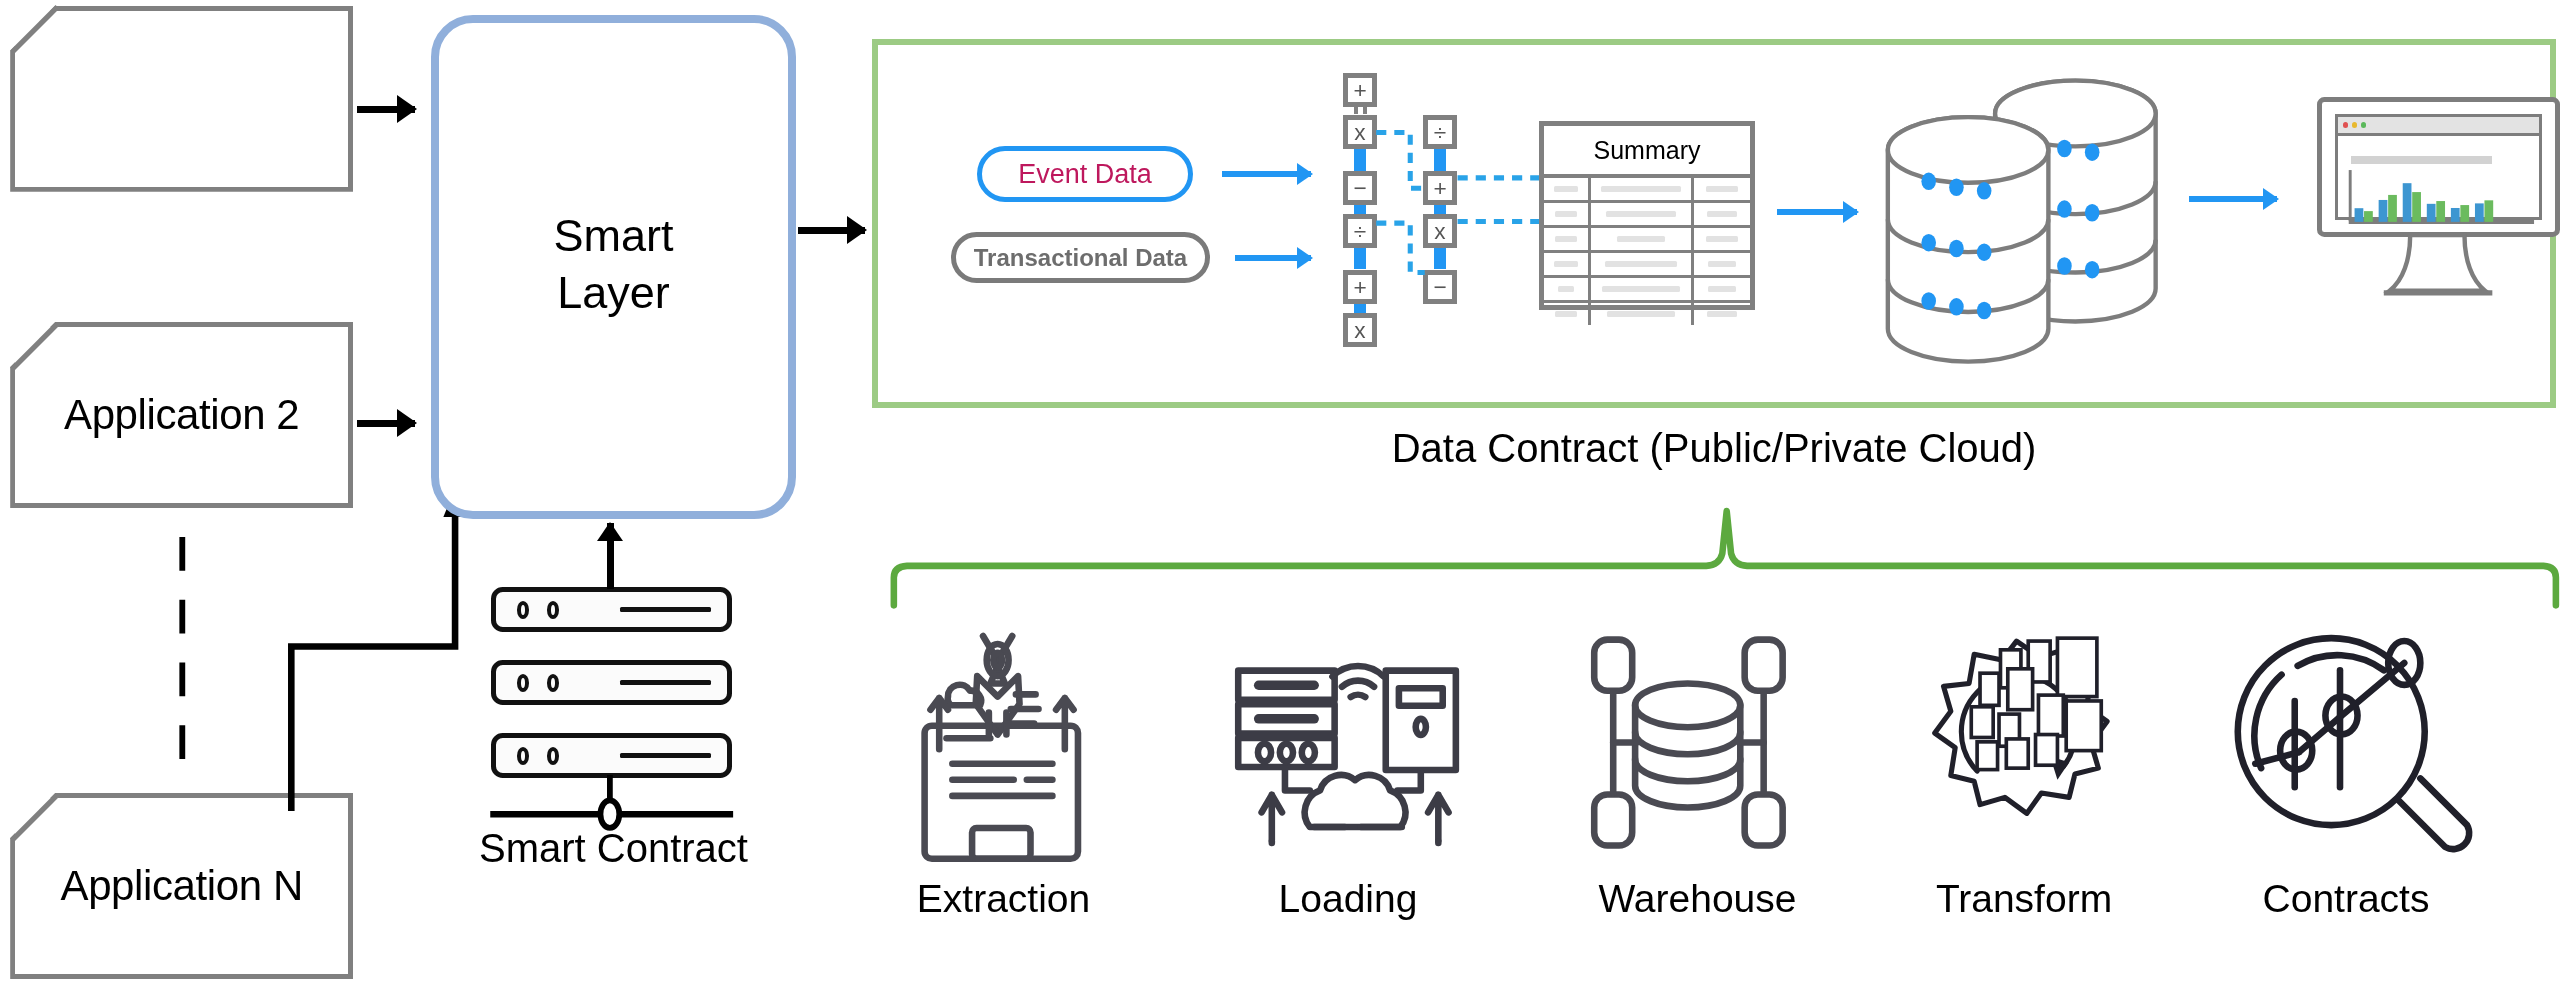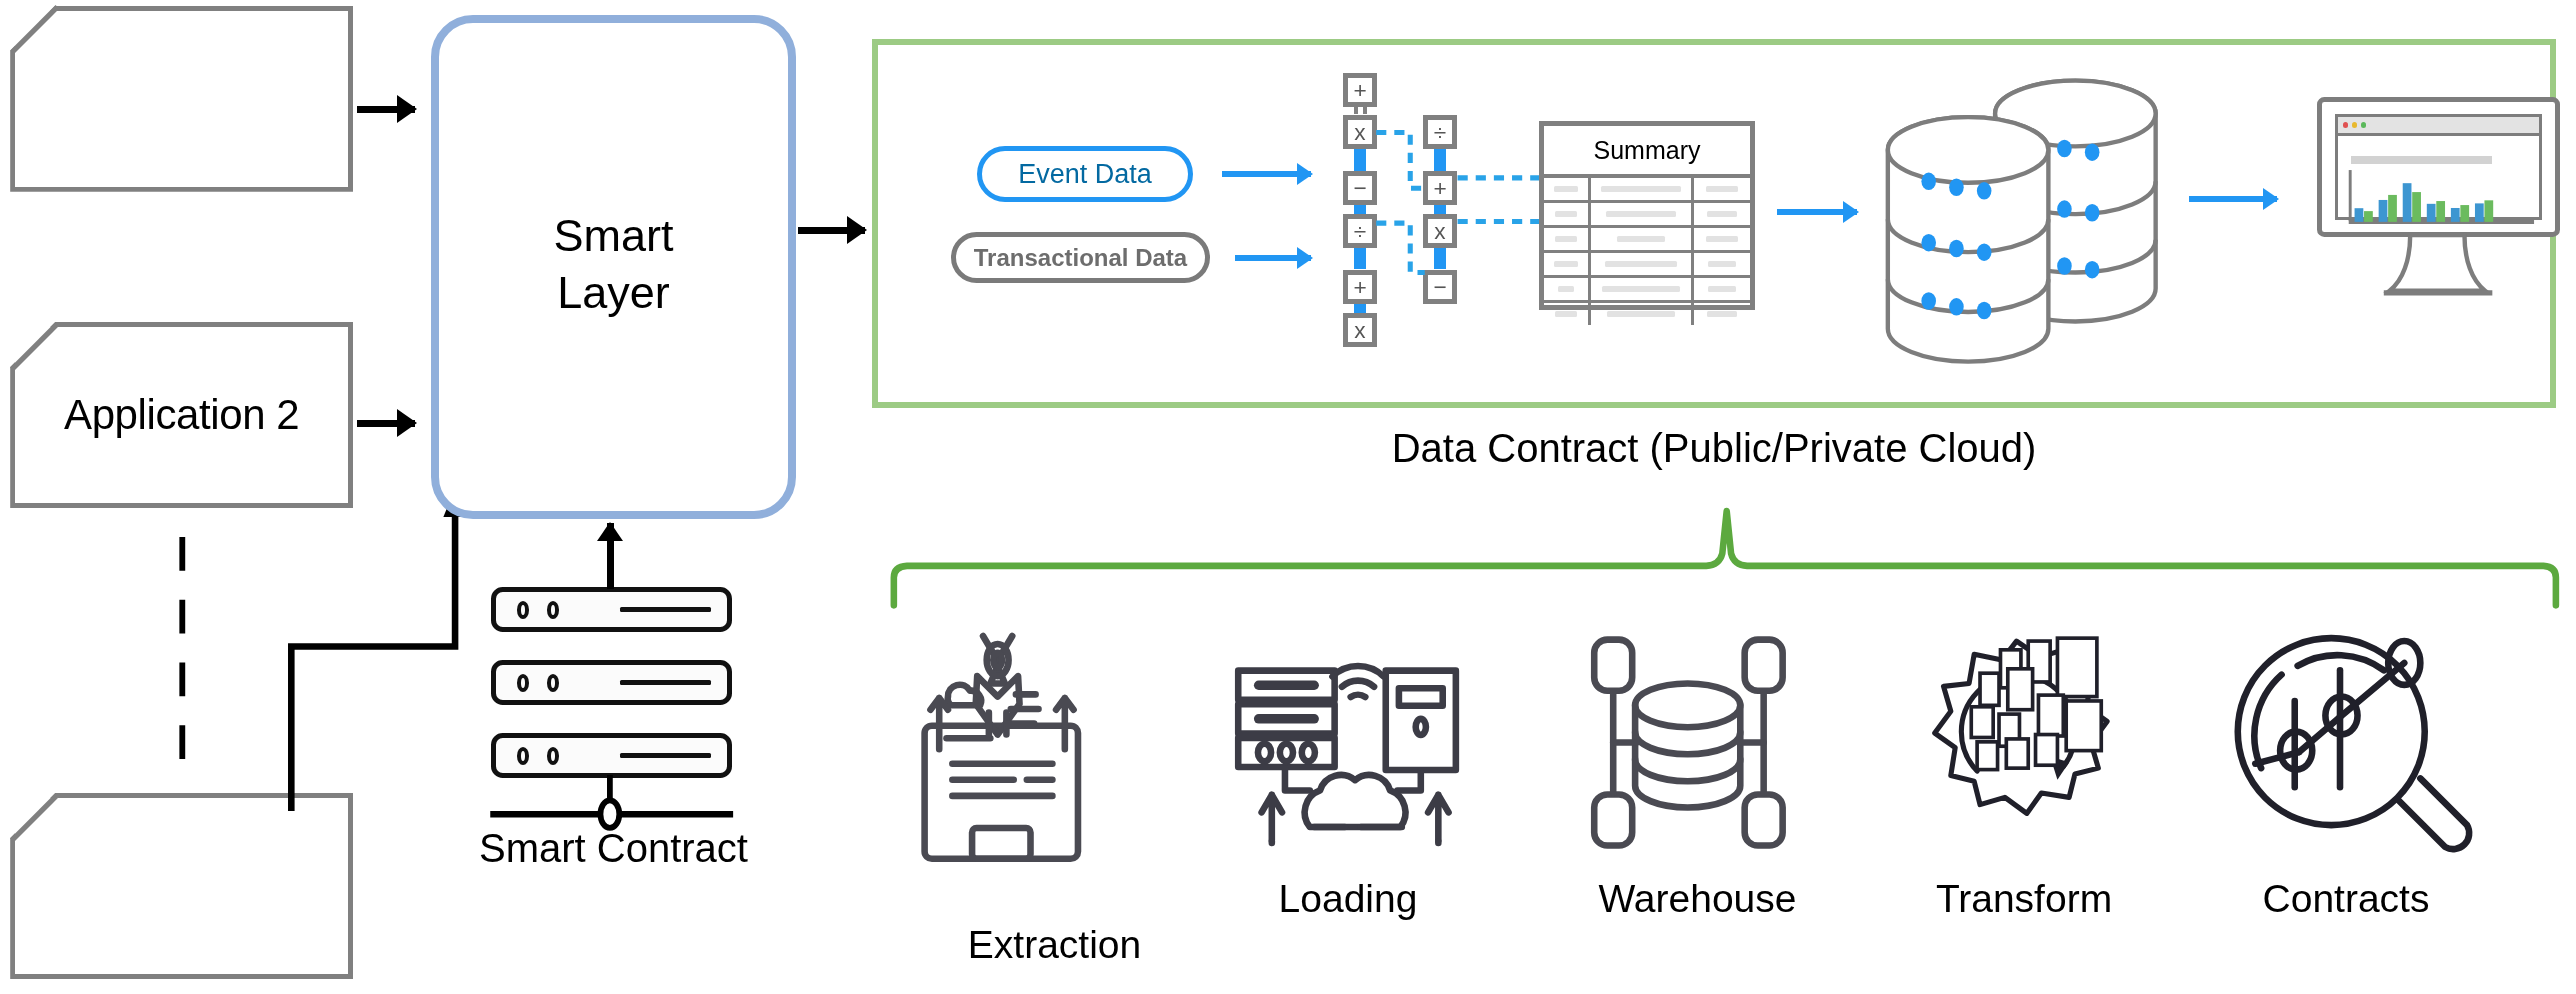--- a/index.html
+++ b/index.html
@@ -56,21 +56,21 @@
     border:6.6px solid #9ccb84;background:#fff;box-sizing:border-box;
   }
   
   .pill{
     position:absolute;box-sizing:border-box;border-radius:730px;
     background:#fff;display:flex;align-items:center;justify-content:center;
     white-space:nowrap;
   }
   #pill-event-data{
     left:977px;top:146px;width:216px;height:56px;
-    border:5.8px solid #2196f3;color:#0369a1;font-size:27px;
+    border:5.8px solid #2196f3;color:#be185d;font-size:27px;
   }
   #pill-transactional-data{
     left:951px;top:232px;width:259px;height:51px;
     border:5.1px solid #7a7a7a;color:#6d6d6d;font-size:24px;font-weight:bold;
   }
   
   .op{
     position:absolute;width:34px;height:34px;border:5.1px solid #808080;
     background:#fff;box-sizing:border-box;
     display:flex;align-items:center;justify-content:center;
@@ -138,20 +138,21 @@
     <path d="M4 66 L66 4" stroke="#808080" stroke-width="7" fill="none"></path>
   </svg>
   <div class="label">Application 2</div>
 </div>
 
 <div class="app-note" id="appN" style="left:10.2px;top:793px;">
   <div class="shape"></div>
   <svg class="abs" style="left:-1.5px;top:-1.5px;" width="66" height="66" viewBox="0 0 90 90">
     <path d="M4 66 L66 4" stroke="#808080" stroke-width="7" fill="none"></path>
   </svg>
+  <div class="label">Application N</div>
 </div>
 
 <svg class="abs" style="left:175px;top:537px;" width="14.6" height="241" viewBox="0 0 20 330">
   <line x1="10" y1="0" x2="10" y2="330" stroke="#000" stroke-width="8" stroke-dasharray="46,40"></line>
 </svg>
 
 <div class="arrow-black" style="left:357px;top:106px;width:58px;"></div>
 <div class="arrow-black" style="left:357px;top:420px;width:58px;"></div>
 
 <svg class="abs" style="left:278px;top:482px;" width="205" height="329" viewBox="0 0 280 450">
@@ -425,21 +426,21 @@
     <path d="M92 70 L120 98 L148 70 L150 108 L120 150 L90 108 Z"></path>
     <path d="M108 120 L108 150 M132 120 L132 150"></path>
     <path d="M145 95 L172 95 M138 115 L176 115 M132 135 L170 135"></path>
 
     <path d="M52 98 a16 16 0 0 1 30 -8 a14 14 0 0 1 14 20 L56 110 a12 12 0 0 1 -4 -12 Z"></path>
 
     <path d="M40 170 L40 100 M28 116 L40 100 L52 116"></path>
     <path d="M212 170 L212 100 M200 116 L212 100 L224 116"></path>
   </g>
 </svg>
-<div class="icon-label" style="left:912px;top:877px;width:285px;margin-top:46px;">Extraction</div>
+<div class="icon-label" style="left:861px;top:877px;width:285px;">Extraction</div>
 
 <svg class="abs" style="left:1228px;top:621px;" width="241" height="241" viewBox="0 0 330 330">
   <g fill="none" stroke="#3c3c46" stroke-width="9" stroke-linejoin="round" stroke-linecap="round">
 
     <rect x="14" y="68" width="132" height="40"></rect>
     <rect x="14" y="114" width="132" height="40"></rect>
     <rect x="14" y="160" width="132" height="40"></rect>
     <line x1="42" y1="88" x2="118" y2="88" stroke-width="13"></line>
     <line x1="42" y1="134" x2="118" y2="134" stroke-width="13"></line>
     <ellipse cx="50" cy="180" rx="9" ry="12"></ellipse>

